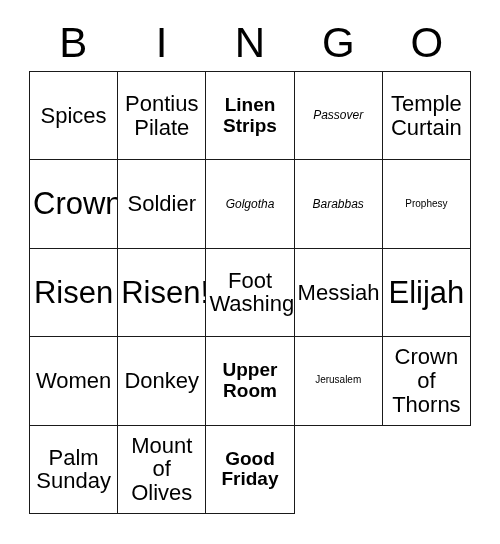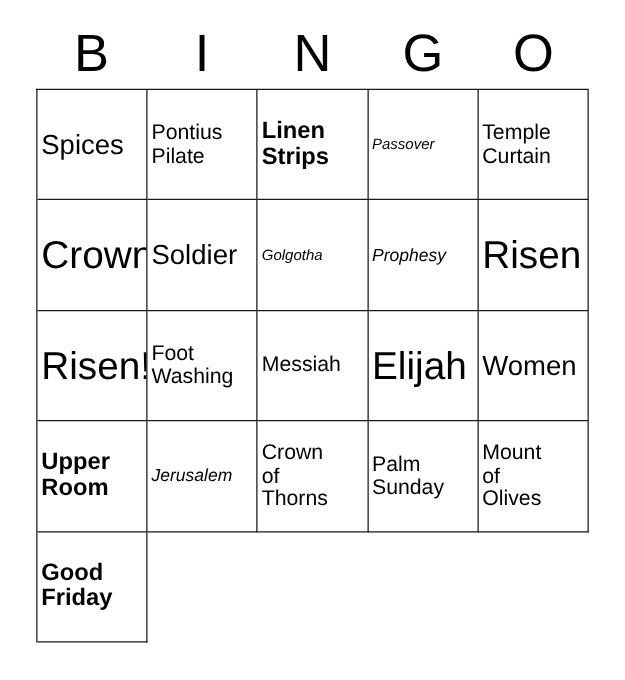--- a/index.html
+++ b/index.html
@@ -58,38 +58,39 @@
     grid-template-columns: repeat(5, 1fr);
     grid-template-rows: repeat(5, 1fr);
   }
   .cell {
     box-sizing: border-box;
     border-right: 1.5px solid #1a1a1a;
     border-bottom: 1.5px solid #1a1a1a;
     display: flex;
     align-items: center;
     justify-content: center;
+    text-align: center;
     padding: 2px 3px;
     overflow: hidden;
   }
   .cell-text {
     display: block;
     width: 100%;
     line-height: 1.08;
     white-space: pre-line;
     word-break: normal;
   }
 
   
   .fs-xxl .cell-text { font-size: 31px; }
   .fs-xl  .cell-text { font-size: 19px; font-weight: bold; }
   .fs-lg  .cell-text { font-size: 22px; }
-  .fs-md  .cell-text { font-size: 17px; }
+  .fs-md  .cell-text { font-size: 22px; }
   .fs-sm  .cell-text { font-size: 12px; font-style: italic; }
-  .fs-xs  .cell-text { font-size: 14px; font-style: italic; }
+  .fs-xs  .cell-text { font-size: 10px; }
 </style>
 </head>
 <body>
 
 <div id="bingo-card">
 
   <div id="header-row">
       <div class="header-letter">B</div>
       <div class="header-letter">I</div>
       <div class="header-letter">N</div>
@@ -118,20 +119,23 @@
       </div>
       <div class="cell fs-xxl">
         <span class="cell-text">Crown</span>
       </div>
       <div class="cell fs-lg">
         <span class="cell-text">Soldier</span>
       </div>
       <div class="cell fs-sm">
         <span class="cell-text">Golgotha</span>
       </div>
+      <div class="cell fs-sm">
+        <span class="cell-text">Barabbas</span>
+      </div>
       <div class="cell fs-xs">
         <span class="cell-text">Prophesy</span>
       </div>
       <div class="cell fs-xxl">
         <span class="cell-text">Risen</span>
       </div>
       <div class="cell fs-xxl">
         <span class="cell-text">Risen!</span>
       </div>
       <div class="cell fs-md">
@@ -139,20 +143,23 @@
 Washing</span>
       </div>
       <div class="cell fs-md">
         <span class="cell-text">Messiah</span>
       </div>
       <div class="cell fs-xxl">
         <span class="cell-text">Elijah</span>
       </div>
       <div class="cell fs-lg">
         <span class="cell-text">Women</span>
+      </div>
+      <div class="cell fs-lg">
+        <span class="cell-text">Donkey</span>
       </div>
       <div class="cell fs-xl">
         <span class="cell-text">Upper
 Room</span>
       </div>
       <div class="cell fs-xs">
         <span class="cell-text">Jerusalem</span>
       </div>
       <div class="cell fs-md">
         <span class="cell-text">Crown

